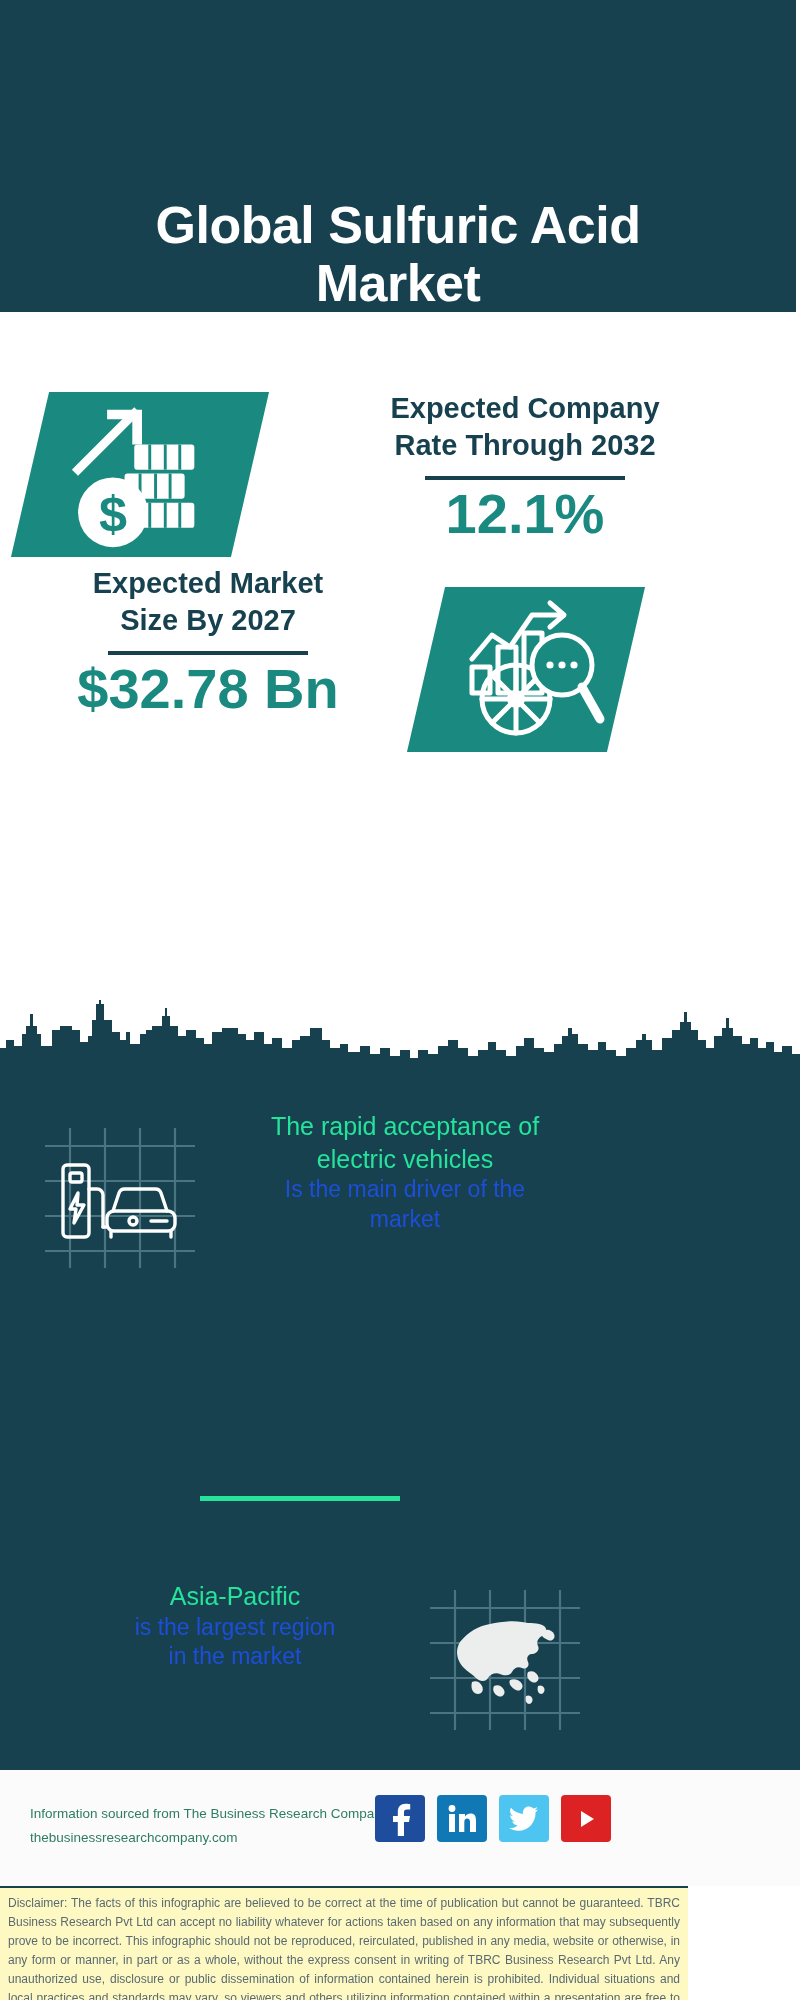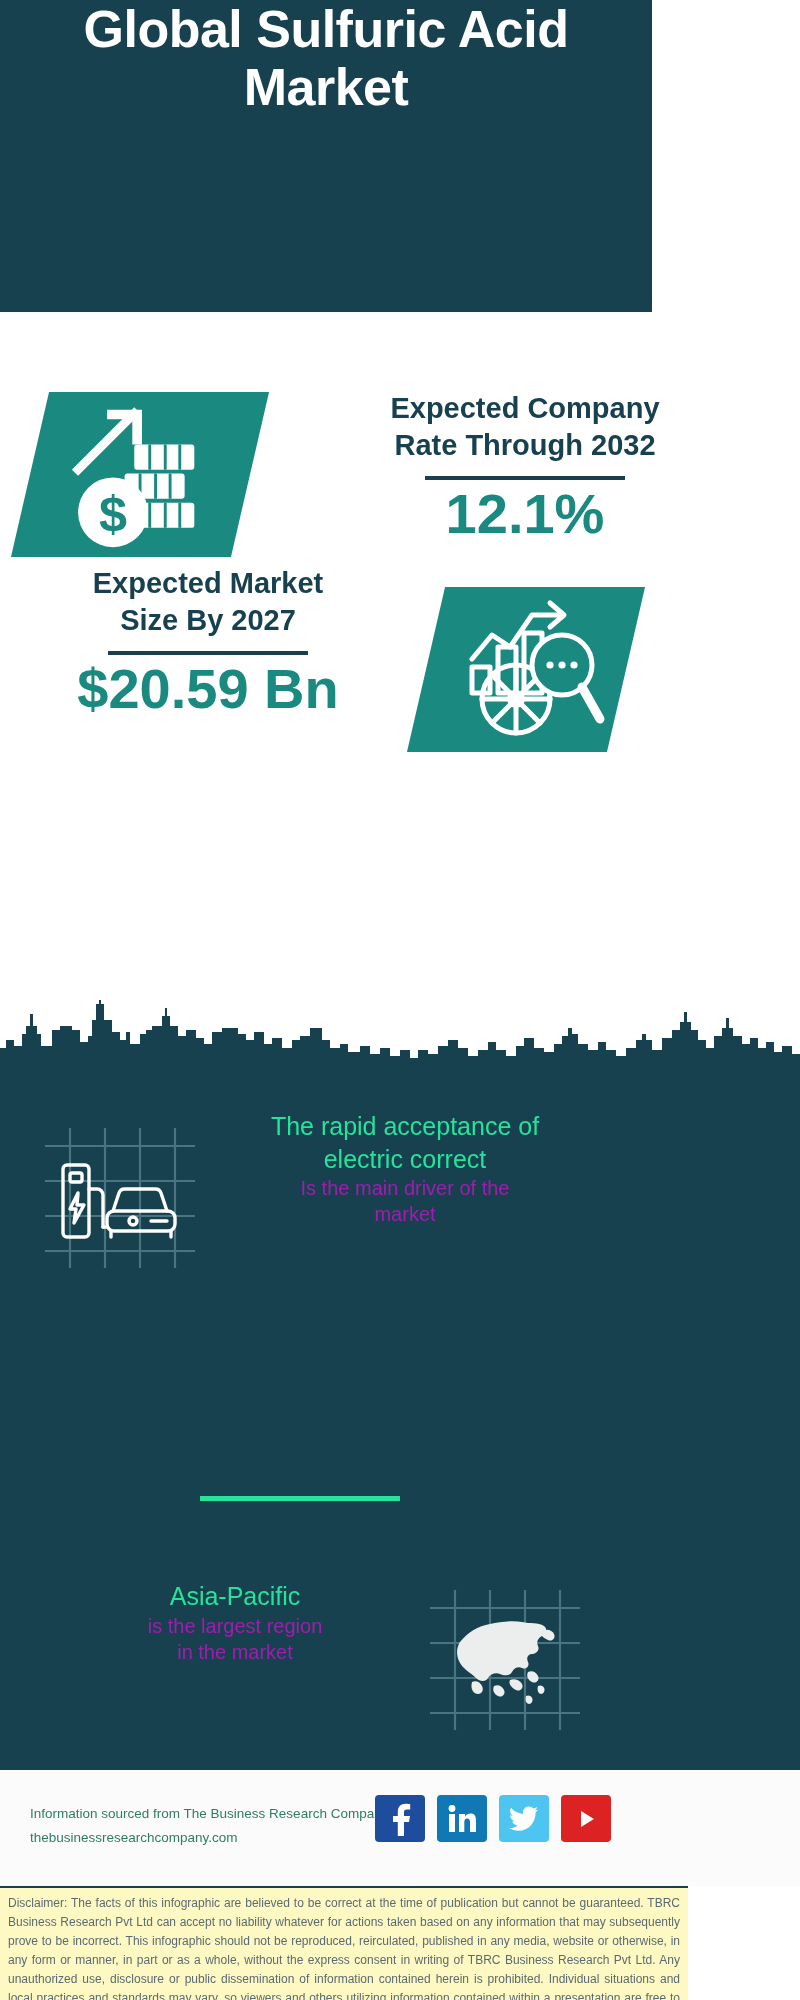--- a/index.html
+++ b/index.html
@@ -8,23 +8,23 @@
     font-family:"Liberation Sans", sans-serif;
     background:#ffffff;
     width:800px; height:2000px;
     overflow:hidden;
     position:relative;
   }
   .page { width:800px; height:2000px; position:relative; background:#ffffff; }
 
   
   .header {
-    position:absolute; left:0; top:0; width:652px; height:312px;
+    position:absolute; left:0; top:0; width:796px; height:312px;
     background:#17414f;
-    display:flex; align-items:flex-start; justify-content:center;
+    display:flex; align-items:flex-end; justify-content:center;
   }
   .header-title {
     color:#ffffff;
     font-size:52px; font-weight:bold; line-height:1.12;
     text-align:center; letter-spacing:-0.5px;
     width:620px;
   }
 
   
   .stat1 {
@@ -89,21 +89,21 @@
     width:150px; height:140px;
   }
   .ev-grid { left:45px; top:18px; }
   .icon-ev { position:absolute; left:55px; top:45px; width:130px; height:90px; }
 
   .ev-text { position:absolute; left:215px; top:0px; width:380px; text-align:center; }
   .accent-line {
     color:#25e39b; font-size:25px; font-weight:normal; line-height:1.30;
   }
   .white-line {
-    color:#a21caf; font-size:20px; font-weight:normal; line-height:1.30;
+    color:#1d4ed8; font-size:23px; font-weight:normal; line-height:1.30;
   }
 
   .mid-rule {
     position:absolute; left:200px; top:1496px;
     width:200px; height:5px; background:#25e39b;
   }
 
   .apac-row { position:absolute; left:0; top:1580px; width:800px; height:200px; }
   .apac-text { position:absolute; left:40px; top:0px; width:390px; text-align:center; }
   .apac-grid { left:430px; top:10px; width:150px; height:140px; }
@@ -182,21 +182,21 @@
       <div class="rule-dark"></div>
       <div class="stat-value">12.1%</div>
     </div>
   </div>
 
   <div class="stat2">
     <div class="stat2-text">
       <div class="stat-label">Expected Market</div>
       <div class="stat-label">Size By 2027</div>
       <div class="rule-dark"></div>
-      <div class="stat-value">$20.59 Bn</div>
+      <div class="stat-value">$32.78 Bn</div>
     </div>
     <div class="para-right"></div>
     <svg class="icon-analytics" viewBox="0 0 150 150">
       <g fill="none" stroke="#ffffff" stroke-width="5" stroke-linejoin="round" stroke-linecap="round">
         <polyline points="14,64 34,40 52,52 74,20 104,20"></polyline>
         <polyline points="92,8 106,20 92,32"></polyline>
         <rect x="14" y="72" width="18" height="26"></rect>
         <rect x="40" y="52" width="18" height="46"></rect>
         <rect x="66" y="38" width="18" height="60"></rect>
         <circle cx="58" cy="104" r="34"></circle>
@@ -245,21 +245,21 @@
         <path d="M58,56 l6,-18 a6,6 0 0 1 6,-4 h30 a6,6 0 0 1 6,4 l6,18"></path>
         <rect x="52" y="56" width="68" height="20" rx="7"></rect>
         <line x1="56" y1="76" x2="56" y2="82"></line>
         <line x1="116" y1="76" x2="116" y2="82"></line>
         <circle cx="78" cy="66" r="4"></circle>
         <line x1="96" y1="66" x2="112" y2="66"></line>
       </g>
     </svg>
     <div class="ev-text">
       <div class="accent-line">The rapid acceptance of</div>
-      <div class="accent-line">electric correct</div>
+      <div class="accent-line">electric vehicles</div>
       <div class="white-line">Is the main driver of the</div>
       <div class="white-line">market</div>
     </div>
   </div>
 
   <div class="mid-rule"></div>
 
   <div class="apac-row">
     <div class="apac-text">
       <div class="accent-line">Asia-Pacific</div>

